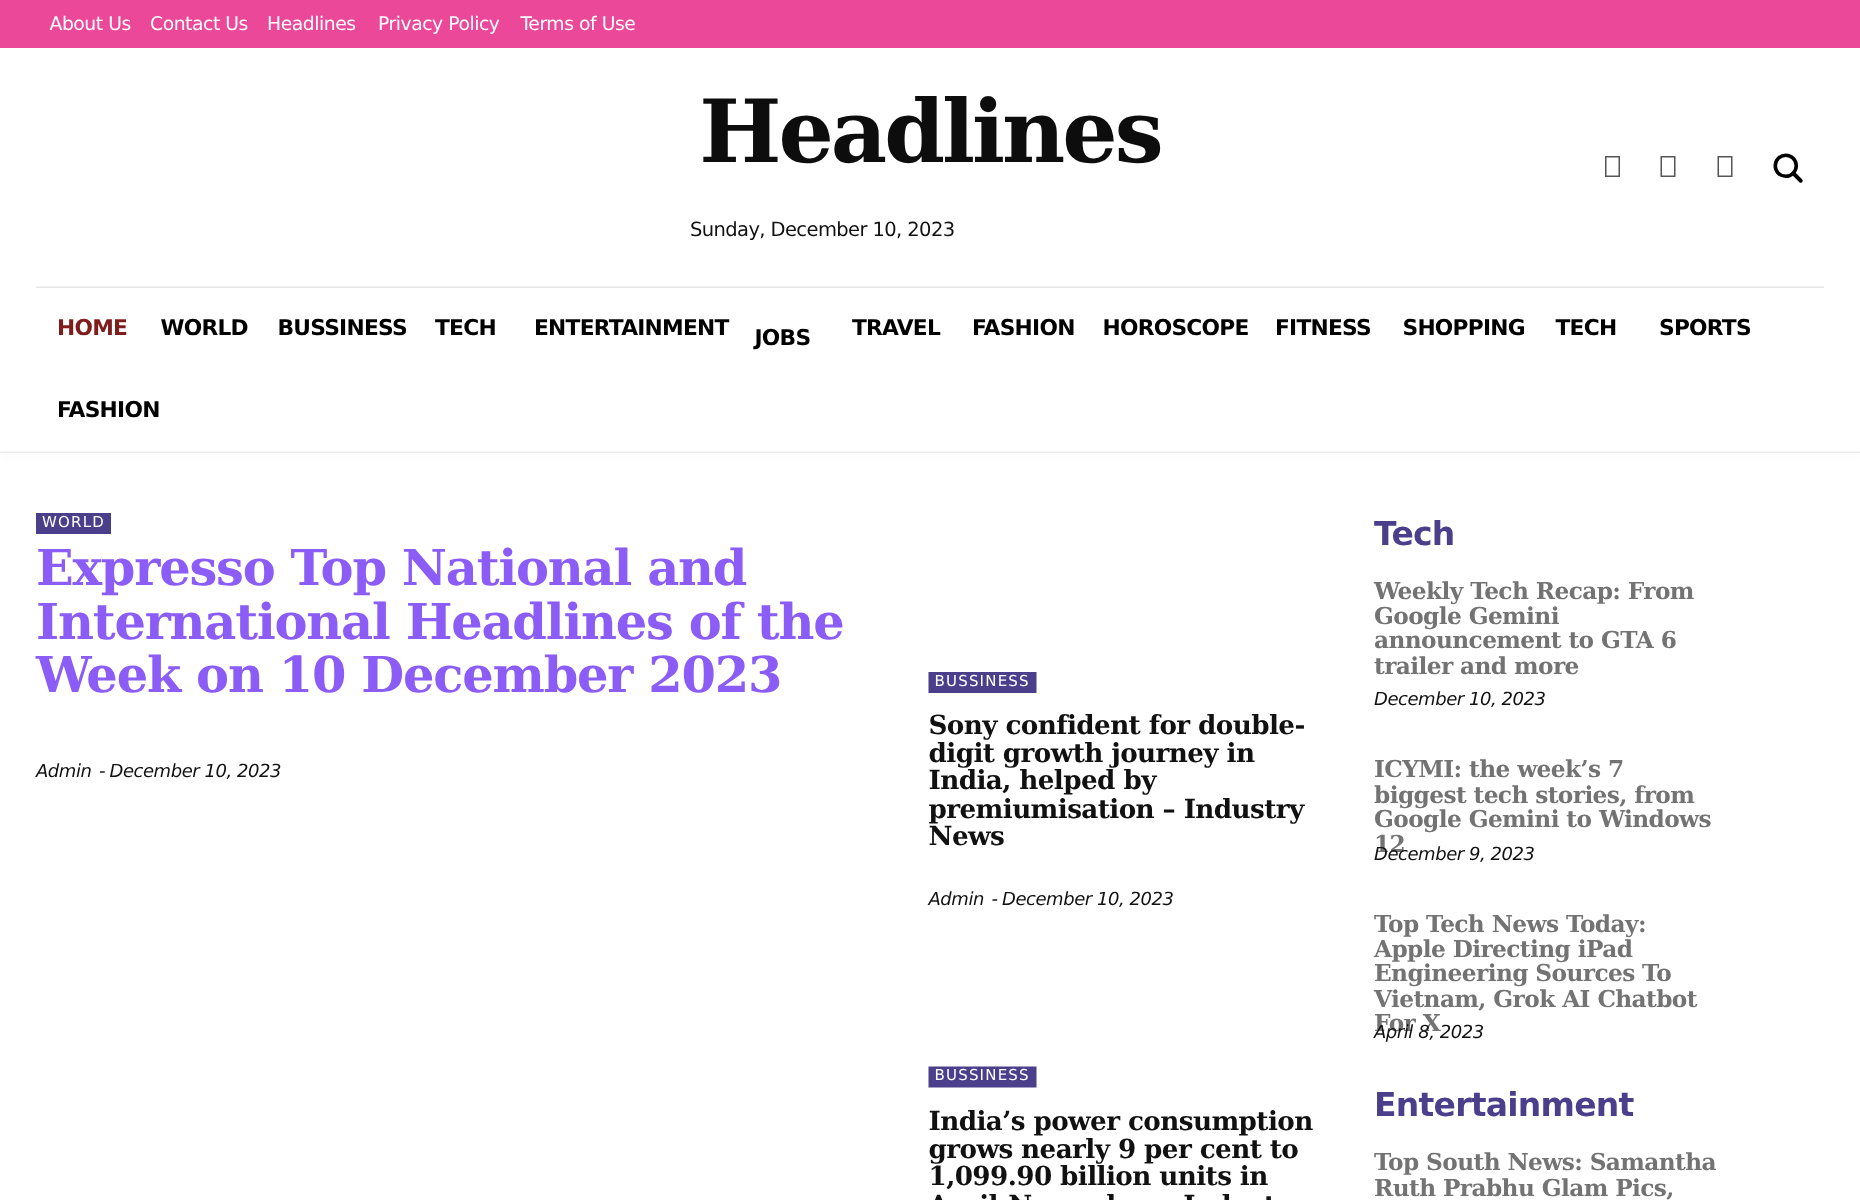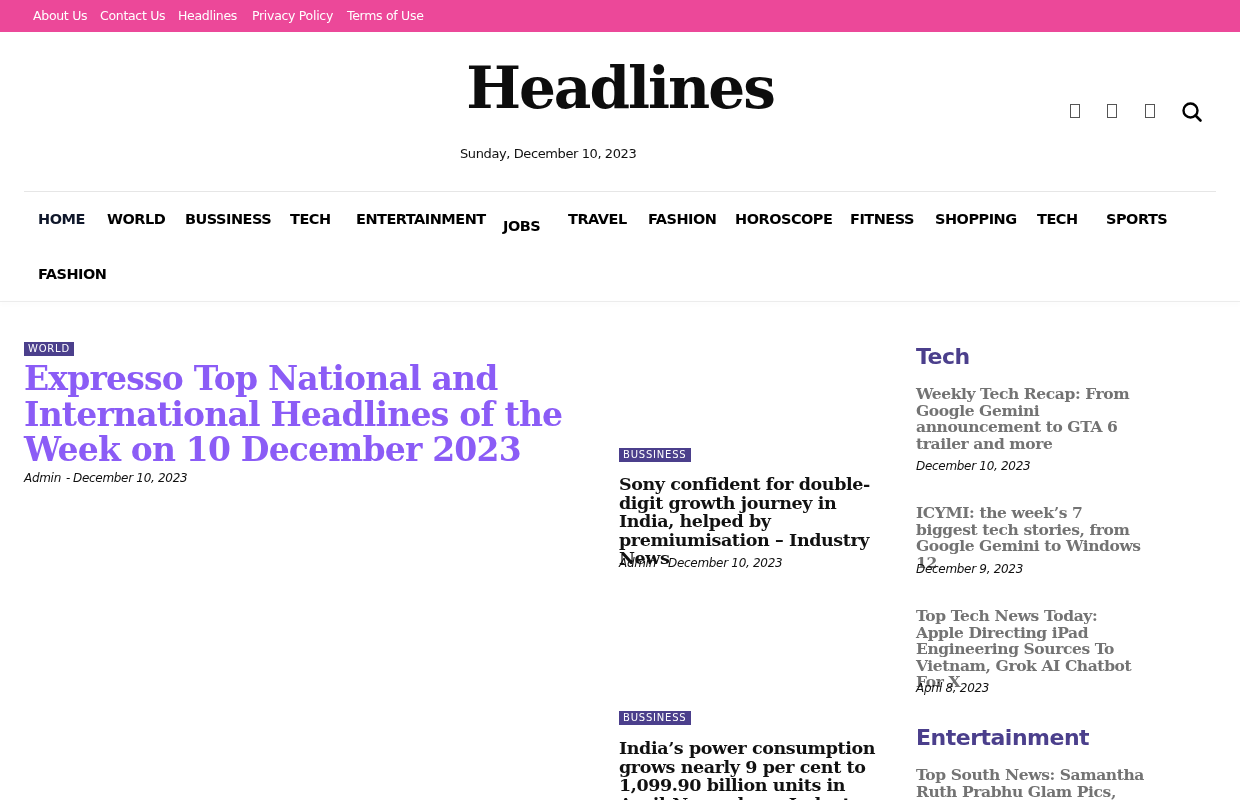--- a/index.html
+++ b/index.html
@@ -12,27 +12,27 @@
   .logo { position: absolute; left: 460px; top: 56px; width: 320px; text-align: center; font-family: "DejaVu Serif", serif; font-weight: bold; color: #0d0d0d; }
   .logo .l1 { font-size: 58px; line-height: 64px; letter-spacing: -2px; }
   .logo .l2 { font-size: 33px; line-height: 32px; letter-spacing: -1.2px; margin-top: -6px; padding-left: 18px; }
   .date { position: absolute; left: 460px; top: 146px; width: 320px; text-align: left; font-size: 13px; color: #111; font-family: "DejaVu Sans", sans-serif; letter-spacing: -0.4px; }
 
   .social { position: absolute; top: 104px; width: 10px; height: 14px; border: 1px solid #555; }
   .search { position: absolute; left: 1181px; top: 101px; width: 22px; height: 22px; }
 
   .navline { position: absolute; left: 24px; top: 191px; width: 1192px; height: 1px; background: #e6e6e6; }
   .nav a { position: absolute; font-family: "DejaVu Sans", sans-serif; font-weight: bold; font-size: 14.5px; color: #000; text-decoration: none; letter-spacing: -0.5px; height: 20px; line-height: 20px; }
-  .nav a.active { color: #0f172a; }
+  .nav a.active { color: #7f1d1d; }
   .navshadow { position: absolute; left: 0; top: 301px; width: 1240px; height: 1px; background: #ececec; box-shadow: 0 2px 4px rgba(0,0,0,0.06); }
 
   .badge { position: absolute; background: #4b3f8c; color: #fff; font-size: 10px; line-height: 14px; height: 14px; padding: 0 4px; letter-spacing: 0.8px; font-family: "DejaVu Sans", sans-serif; }
 
   .hero-title { position: absolute; left: 24px; top: 361px; width: 540px; font-family: "DejaVu Serif", serif; font-weight: bold; font-size: 33px; line-height: 35.5px; color: #8b5cf6; letter-spacing: -0.8px; }
-  .meta { position: absolute; font-style: italic; font-size: 12px; color: #111; font-family: "DejaVu Sans", sans-serif; letter-spacing: -0.3px; }
+  .meta { position: absolute; font-style: italic; font-size: 12px; color: #111; font-family: "DejaVu Sans", sans-serif; letter-spacing: -0.3px; margin-top: 36px; }
   .meta .sep { margin: 0 3px 0 5px; }
 
   .mid-title { position: absolute; left: 619px; width: 272px; font-family: "DejaVu Serif", serif; font-weight: bold; font-size: 17.5px; line-height: 18.5px; color: #111; letter-spacing: -0.4px; }
 
   .sec-title { position: absolute; left: 916px; font-family: "DejaVu Sans", sans-serif; font-weight: bold; font-size: 22px; color: #4b3f8c; letter-spacing: -0.5px; }
   .side-title { position: absolute; left: 916px; width: 232px; font-family: "DejaVu Serif", serif; font-weight: bold; font-size: 15.5px; line-height: 16.5px; color: #737373; letter-spacing: -0.4px; }
   .side-date { position: absolute; left: 916px; font-style: italic; font-size: 12px; color: #111; font-family: "DejaVu Sans", sans-serif; letter-spacing: -0.3px; }
 </style>
 </head>
 <body>

